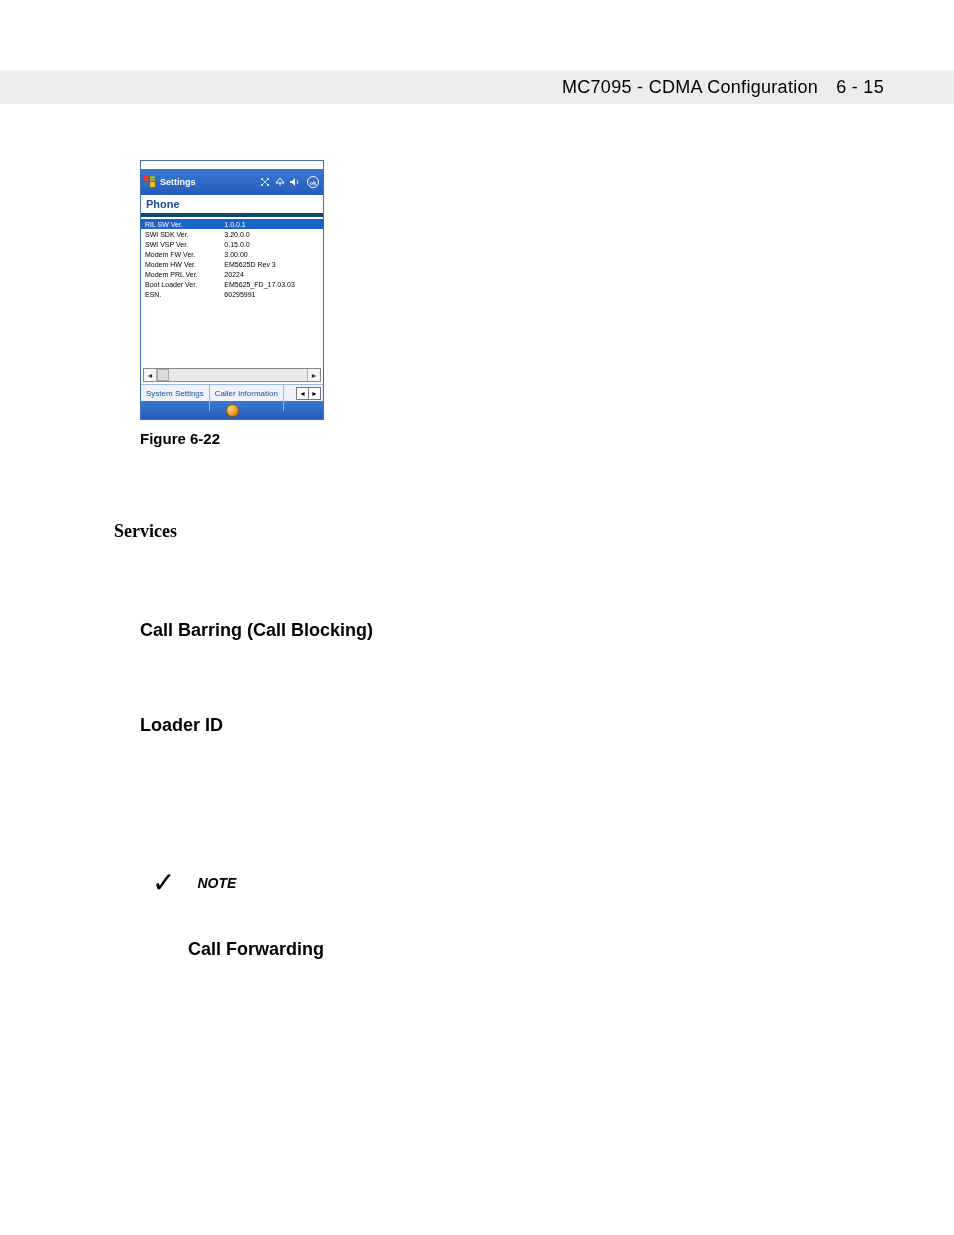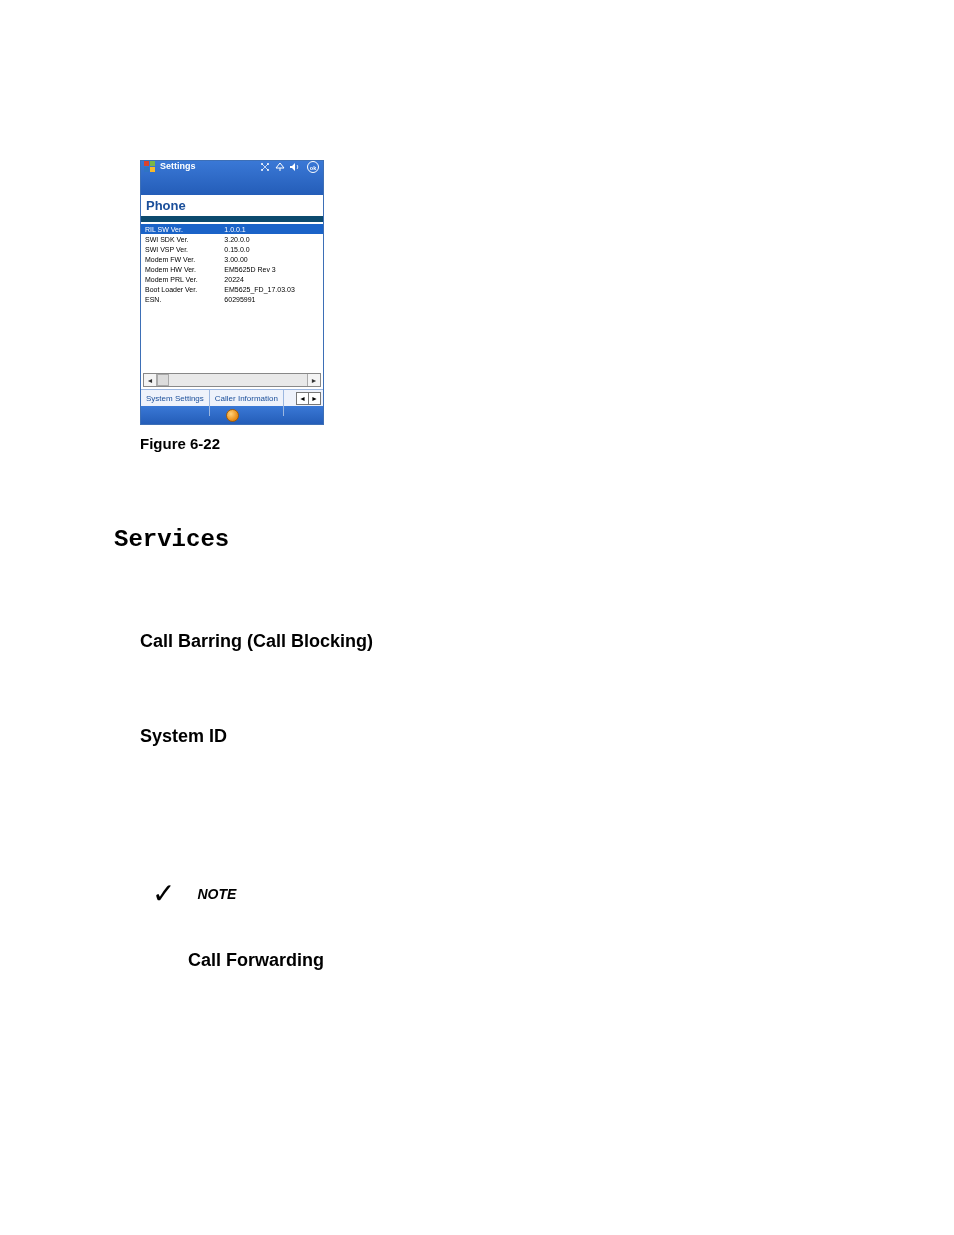--- a/index.html
+++ b/index.html
@@ -3,55 +3,59 @@
 <meta charset="utf-8">
 <style>
   html,body{margin:0;padding:0;background:#fff;font-family:Arial,Helvetica,sans-serif;color:#000;}
   .page{width:954px;height:1235px;position:relative;background:#fff;}
   .header-bar{position:absolute;top:70px;left:0;right:0;height:34px;background:#ececec;display:flex;align-items:center;justify-content:flex-end;padding-right:70px;font-size:18px;font-family:"Arial Narrow",Arial,sans-serif;letter-spacing:0.3px;}
   .header-title{margin-right:18px;}
   .header-page{margin-left:0;}
   .content{position:absolute;top:160px;left:140px;right:100px;}
   
   .device{width:182px;border:1px solid #3d6fb6;background:#fff;font-size:7px;font-family:Tahoma,Arial,sans-serif;}
-  .titlebar{height:34px;background:linear-gradient(#3a78d6,#245db8);display:flex;padding:0 3px;color:#fff;font-weight:bold;font-size:9px;}
+  .titlebar{height:26px;background:linear-gradient(#3a78d6,#245db8);display:flex;align-items:center;padding:0 3px;color:#fff;font-weight:bold;font-size:9px;margin-top:8px;}
   .titlebar .win-icon{width:12px;height:12px;margin-right:4px;}
   .titlebar-spacer{flex:1;}
   .titlebar-right svg{vertical-align:middle;margin-left:2px;}
-  .subtitle{background:#fff;border-bottom:6px solid #0c4a6e;padding:3px 5px;color:#1a4e9a;font-weight:bold;font-size:13px;}
+  .subtitle{background:#fff;border-bottom:4px solid #0c4a6e;padding:3px 5px;color:#1a4e9a;font-weight:bold;font-size:11px;}
   .device-body{background:#fff;padding:2px 0 0 0;height:165px;position:relative;}
   table.info{border-collapse:collapse;width:100%;}
   table.info td{padding:0.5px 4px;font-size:7px;line-height:9px;color:#000;white-space:nowrap;}
   tr.sel td{background:#1a63c8;color:#fff;}
   .hscroll{position:absolute;left:2px;right:2px;bottom:2px;height:12px;border:1px solid #888;background:#e9e9e9;display:flex;align-items:stretch;}
   .hscroll .btn{width:12px;background:#f4f4f4;border-right:1px solid #aaa;display:flex;align-items:center;justify-content:center;font-size:7px;color:#333;}
   .hscroll .btn:last-child{border-right:none;border-left:1px solid #aaa;}
   .hscroll .thumb{width:10px;background:#dcdcdc;border:1px solid #aaa;margin-left:0;}
   .hscroll .track{flex:1;}
   .tabrow{height:16px;background:#eef2fb;border-top:1px solid #9cb7e0;display:flex;align-items:center;font-size:8px;}
   .tabrow .tab{padding:18px 5px;border-right:1px solid #9cb7e0;color:#1a4e9a;height:100%;box-sizing:border-box;display:flex;align-items:center;}
   .tabrow .arrowbox{margin-left:auto;border:1px solid #777;background:#fff;display:flex;height:11px;margin-right:2px;}
   .tabrow .arrowbox span{width:11px;display:flex;align-items:center;justify-content:center;font-size:7px;line-height:1;}
   .tabrow .arrowbox span:first-child{border-right:1px solid #777;}
   .footer{height:18px;background:linear-gradient(#3a78d6,#245db8);display:flex;align-items:center;justify-content:center;}
   .footer .dot{width:11px;height:11px;border-radius:50%;background:radial-gradient(circle at 35% 35%,#ffd27a,#e88a12 70%);border:1px solid #a65a00;}
   .figcap{font-weight:bold;font-size:15px;margin-top:10px;}
-  .h-services{font-family:Liberation Mono, monospace;font-weight:bold;font-size:24px;margin-top:74px;margin-left:-26px;}
+  .h-services{font-family:Liberation Serif, serif;font-weight:bold;font-size:18px;margin-top:74px;margin-left:-26px;}
   .h2{font-family:"Arial Narrow",Arial,sans-serif;font-weight:bold;font-size:18px;margin-top:78px;}
   .h2.m2{margin-top:74px;}
   .note-row{display:flex;align-items:center;margin-top:130px;margin-left:12px;}
   .check{font-size:28px;color:#000;margin-right:22px;font-weight:normal;}
   .note-label{font-weight:bold;font-style:italic;font-size:14px;}
   .h2.after-note{margin-top:40px;margin-left:48px;}
 </style>
 </head>
 <body>
 
 <div class="page">
 
+  <div class="header-bar">
+    <span class="header-title">MC7095 - CDMA Configuration</span>
+    <span class="header-page">6 - 15</span>
+  </div>
 
   <div class="content">
 
     <div class="device">
       <div class="titlebar">
         <span class="win-icon">
           <svg viewBox="0 0 12 12" width="12" height="12">
             <rect x="0" y="0" width="5" height="5" fill="#d9432f"></rect>
             <rect x="6" y="0" width="5" height="5" fill="#7ab648"></rect>
             <rect x="0" y="6" width="5" height="5" fill="#2f74c2"></rect>
@@ -139,21 +143,21 @@
         <div class="dot"></div>
       </div>
     </div>
 
     <div class="figcap">Figure 6-22</div>
 
     <div class="h-services">Services</div>
 
     <div class="h2">Call Barring (Call Blocking)</div>
 
-    <div class="h2 m2">System ID</div>
+    <div class="h2 m2">Loader ID</div>
 
     <div class="note-row">
       <span class="check">✓</span>
       <span class="note-label">NOTE</span>
     </div>
 
     <div class="h2 after-note">Call Forwarding</div>
 
   </div>
 </div>

